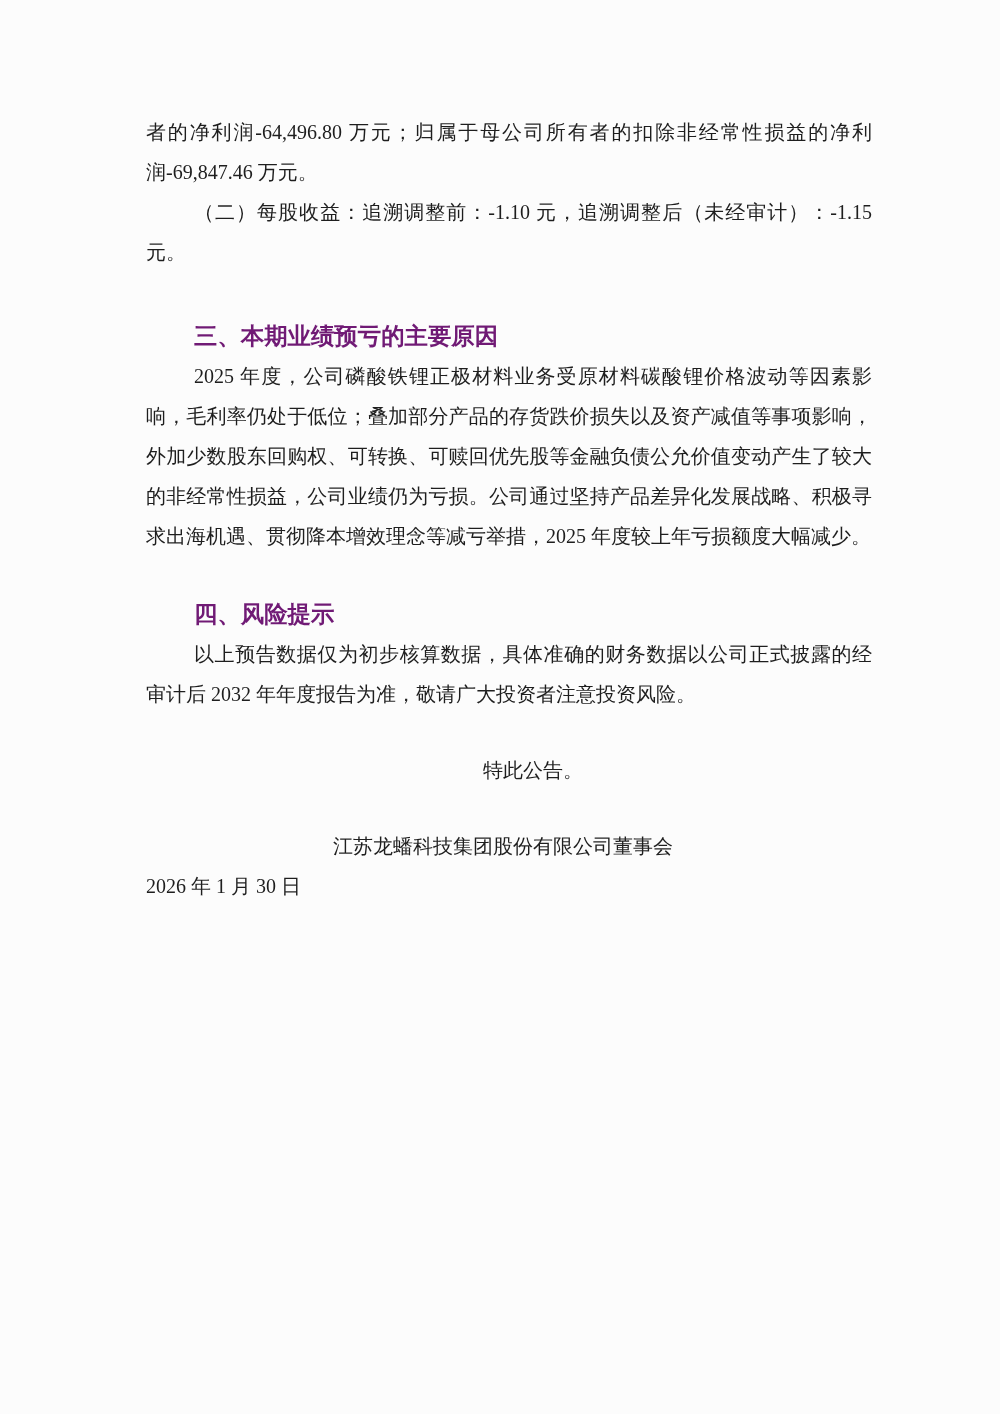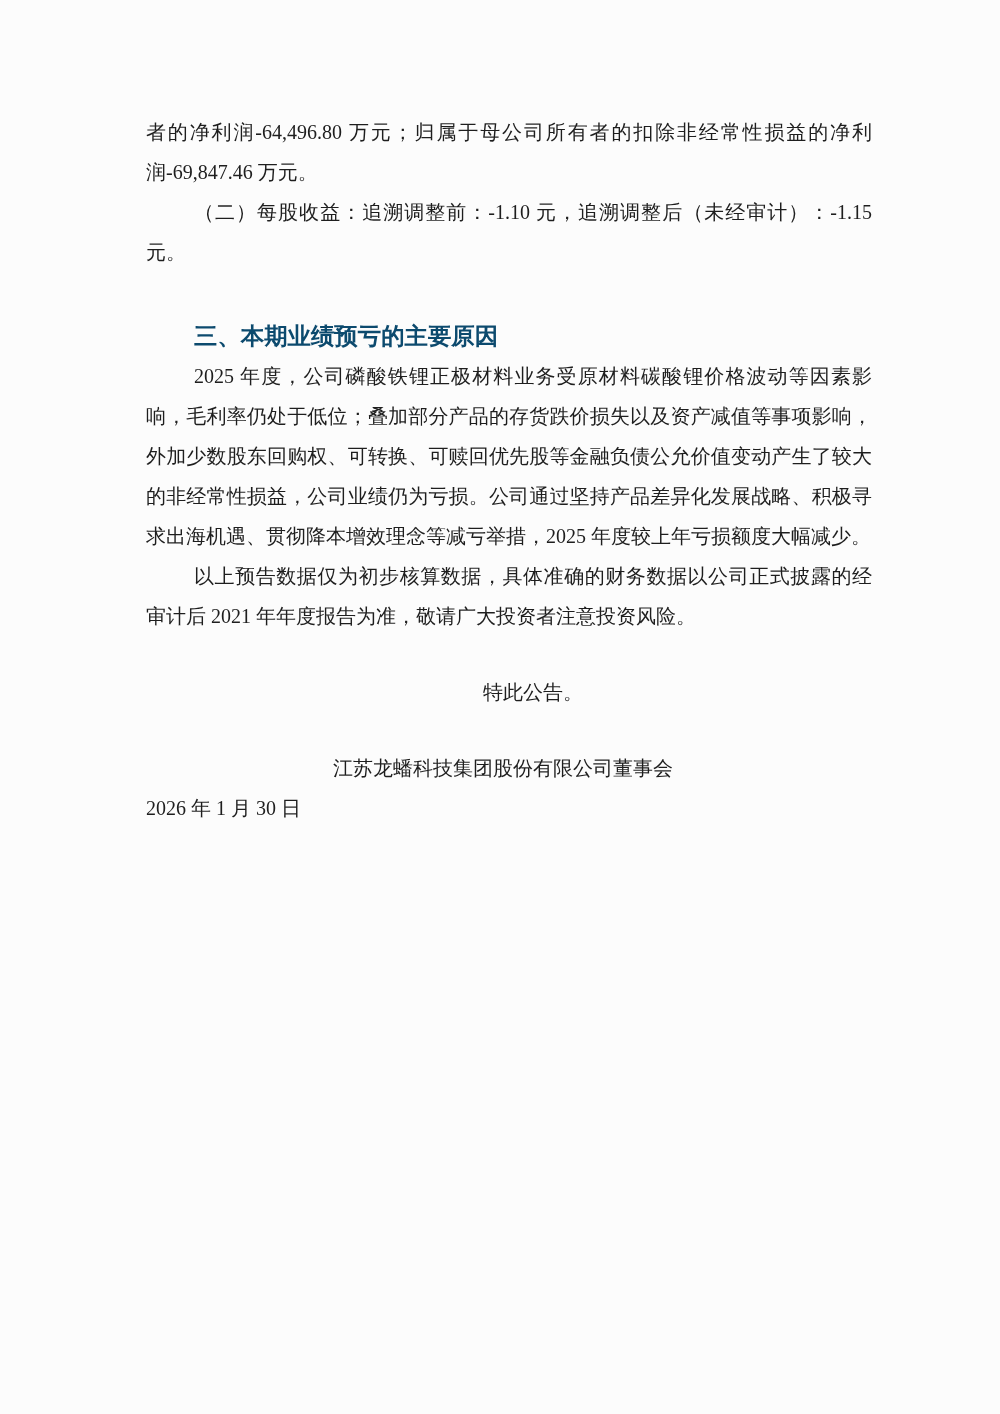--- a/index.html
+++ b/index.html
@@ -30,21 +30,21 @@
   }
   .para {
     margin: 0;
   }
   .para.indent {
     text-indent: 48px;
   }
   .heading {
     margin: 0;
     font-weight: bold;
-    color: #0c4a6e;
+    color: #701a75;
     text-indent: 48px;
     text-align: left;
   }
   .heading.first-gap  { margin-top: 44px; }
   .heading.gap        { margin-top: 38px; }
   .closing {
     margin: 38px 0 0 0;
     text-indent: 48px;
     text-align: center;
     font-family: Liberation Mono, monospace;
@@ -68,24 +68,25 @@
   <div class="content">
 
     <p class="para">者的净利润-64,496.80 万元；归属于母公司所有者的扣除非经常性损益的净利润-69,847.46 万元。</p>
 
     <p class="para indent">（二）每股收益：追溯调整前：-1.10 元，追溯调整后（未经审计）：-1.15 元。</p>
 
     <h3 class="heading first-gap">三、本期业绩预亏的主要原因</h3>
 
     <p class="para indent">2025 年度，公司磷酸铁锂正极材料业务受原材料碳酸锂价格波动等因素影响，毛利率仍处于低位；叠加部分产品的存货跌价损失以及资产减值等事项影响，外加少数股东回购权、可转换、可赎回优先股等金融负债公允价值变动产生了较大的非经常性损益，公司业绩仍为亏损。公司通过坚持产品差异化发展战略、积极寻求出海机遇、贯彻降本增效理念等减亏举措，2025 年度较上年亏损额度大幅减少。</p>
 
+    <h3 class="heading gap">四、风险提示</h3>
 
 
 
-    <p class="para indent">以上预告数据仅为初步核算数据，具体准确的财务数据以公司正式披露的经审计后 2021 年年度报告为准，敬请广大投资者注意投资风险。</p>
+    <p class="para indent">以上预告数据仅为初步核算数据，具体准确的财务数据以公司正式披露的经审计后 2032 年年度报告为准，敬请广大投资者注意投资风险。</p>
 
     <p class="closing">特此公告。</p>
 
     <div class="signature-block">
       <p class="signature">江苏龙蟠科技集团股份有限公司董事会</p>
       <p class="sign-date">2026 年 1 月 30 日</p>
     </div>
 
   </div>
 </div>

